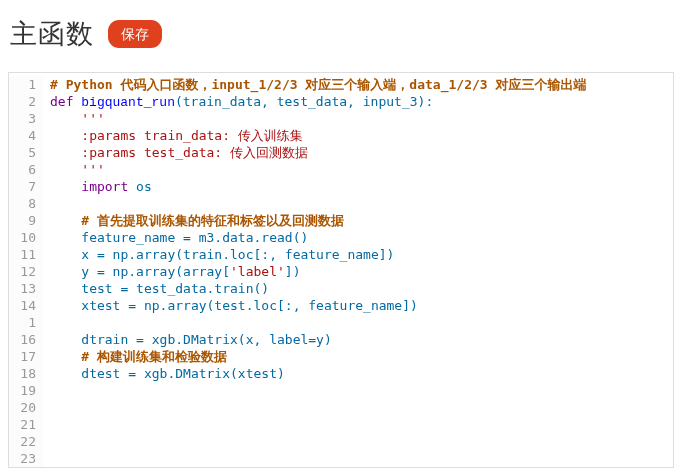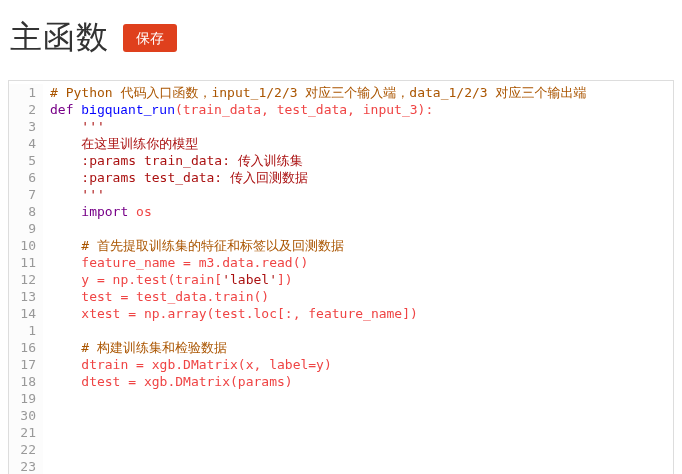--- a/index.html
+++ b/index.html
@@ -13,30 +13,30 @@
     font-family: "Liberation Sans", sans-serif;
   }
   .header {
     display: flex;
     align-items: center;
     gap: 14px;
     padding: 16px 10px 20px 10px;
   }
   .page-title {
     margin: 0;
-    font-size: 32px;
+    font-size: 27px;
     font-weight: 400;
     color: #333333;
     letter-spacing: 1px;
   }
   .save-btn {
     background: var(--c-save, #df401d);
     color: #ffffff;
     border: none;
-    border-radius: 3px;
+    border-radius: 11px;
     padding: 6px 13px;
     font-size: 14px;
     line-height: 1.2;
     cursor: pointer;
     font-family: "Liberation Sans", sans-serif;
   }
   .editor {
     margin: 0 8px;
     border: 1px solid #dddddd;
     display: flex;
@@ -61,25 +61,25 @@
   .code {
     flex: 1 1 auto;
     padding-left: 7px;
     overflow: hidden;
   }
   .code-line {
     white-space: pre;
     height: 17px;
     color: #000000;
   }
-  .tok-plain   { color: #ef4444; }
+  .tok-plain   { color: #0369a1; }
   .tok-keyword { color: var(--c-keyword, #770088); }
   .tok-def     { color: var(--c-def, #0000ff); font-family: Liberation Mono, monospace; }
   .tok-string  { color: var(--c-string, #aa1111); }
-  .tok-comment { color: var(--c-comment, #aa5500); }
+  .tok-comment { color: var(--c-comment, #aa5500); font-weight: bold; }
 </style>
 </head>
 <body>
 
 <div class="header">
   <h1 class="page-title">主函数</h1>
   <button class="save-btn">保存</button>
 </div>
 
 <div class="editor">
@@ -96,39 +96,39 @@
       <div class="line-num">10</div>
       <div class="line-num">11</div>
       <div class="line-num">12</div>
       <div class="line-num">13</div>
       <div class="line-num">14</div>
       <div class="line-num">1</div>
       <div class="line-num">16</div>
       <div class="line-num">17</div>
       <div class="line-num">18</div>
       <div class="line-num">19</div>
-      <div class="line-num">30</div>
+      <div class="line-num">20</div>
       <div class="line-num">21</div>
       <div class="line-num">22</div>
       <div class="line-num">23</div>
     </div>
   <div class="code" id="code">
       <div class="code-line"><span class="tok-comment"># Python 代码入口函数，input_1/2/3 对应三个输入端，data_1/2/3 对应三个输出端</span></div>
       <div class="code-line"><span class="tok-keyword">def</span><span class="tok-plain"> </span><span class="tok-def">bigquant_run</span><span class="tok-plain">(train_data, test_data, input_3):</span></div>
       <div class="code-line"><span class="tok-plain">    </span><span class="tok-string">'''</span></div>
-      <div class="code-line"><span class="tok-string">    在这里训练你的模型</span></div>
       <div class="code-line"><span class="tok-string">    :params train_data: 传入训练集</span></div>
       <div class="code-line"><span class="tok-string">    :params test_data: 传入回测数据</span></div>
       <div class="code-line"><span class="tok-string">    '''</span></div>
       <div class="code-line"><span class="tok-plain">    </span><span class="tok-keyword">import</span><span class="tok-plain"> os</span></div>
       <div class="code-line"></div>
       <div class="code-line"><span class="tok-plain">    </span><span class="tok-comment"># 首先提取训练集的特征和标签以及回测数据</span></div>
       <div class="code-line"><span class="tok-plain">    feature_name = m3.data.read()</span></div>
-      <div class="code-line"><span class="tok-plain">    y = np.test(train[</span><span class="tok-string">'label'</span><span class="tok-plain">])</span></div>
+      <div class="code-line"><span class="tok-plain">    x = np.array(train.loc[:, feature_name])</span></div>
+      <div class="code-line"><span class="tok-plain">    y = np.array(array[</span><span class="tok-string">'label'</span><span class="tok-plain">])</span></div>
       <div class="code-line"><span class="tok-plain">    test = test_data.train()</span></div>
       <div class="code-line"><span class="tok-plain">    xtest = np.array(test.loc[:, feature_name])</span></div>
       <div class="code-line"></div>
+      <div class="code-line"><span class="tok-plain">    dtrain = xgb.DMatrix(x, label=y)</span></div>
       <div class="code-line"><span class="tok-plain">    </span><span class="tok-comment"># 构建训练集和检验数据</span></div>
-      <div class="code-line"><span class="tok-plain">    dtrain = xgb.DMatrix(x, label=y)</span></div>
-      <div class="code-line"><span class="tok-plain">    dtest = xgb.DMatrix(params)</span></div>
+      <div class="code-line"><span class="tok-plain">    dtest = xgb.DMatrix(xtest)</span></div>
       <div class="code-line"></div>
     </div>
 </div>
 
 </body></html>

